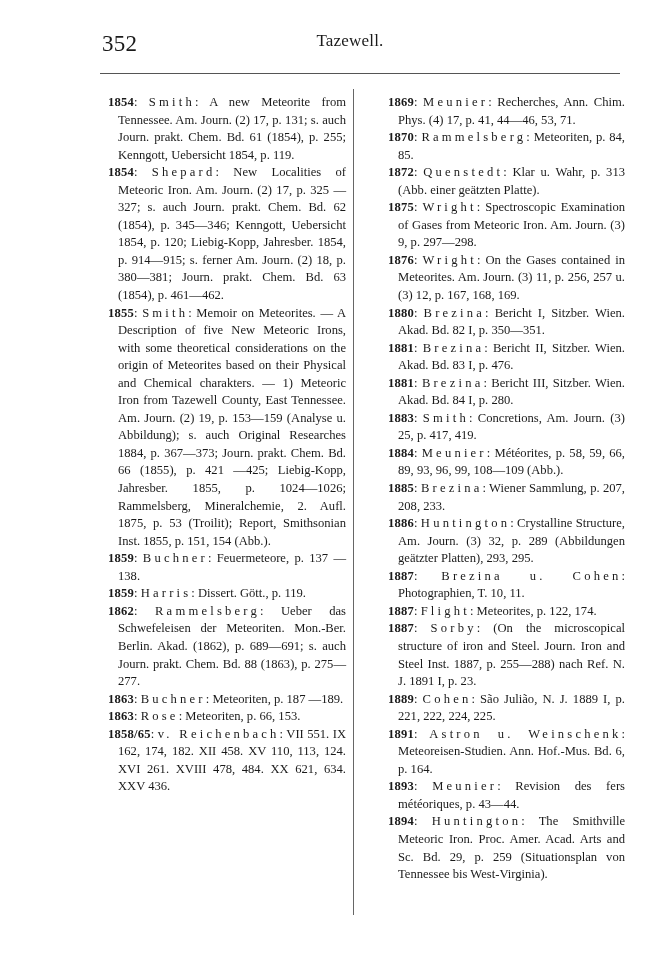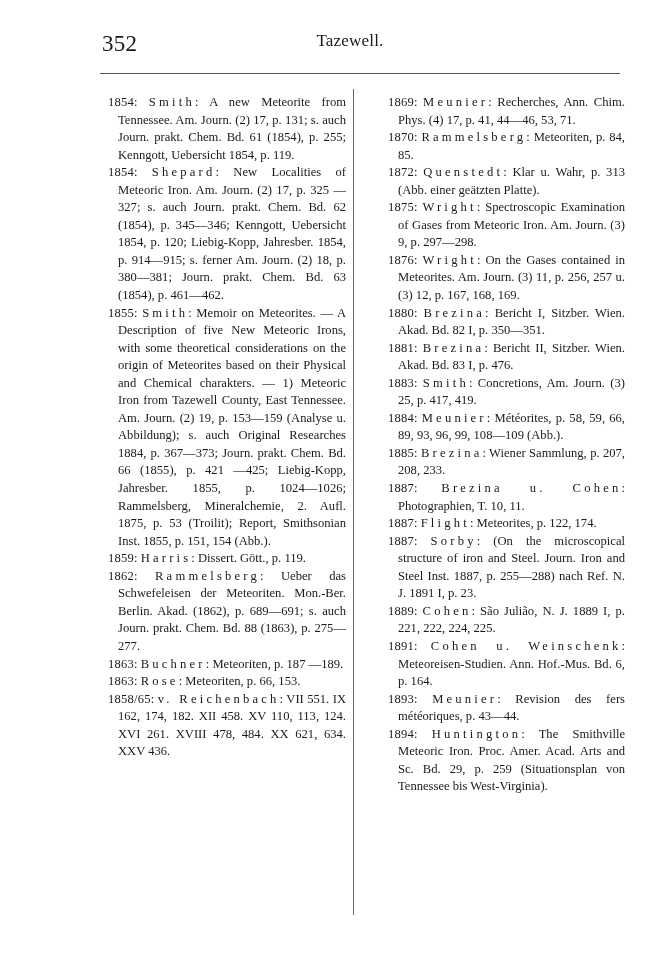--- a/index.html
+++ b/index.html
@@ -55,21 +55,21 @@
     }
     .col-left { left: 108px; width: 238px; }
     .col-right { left: 388px; width: 237px; }
     .entry {
       text-align: justify;
       padding-left: 10px;
       text-indent: -10px;
       margin: 0;
     }
     .year {
-      font-weight: normal;
+      font-weight: bold;
       letter-spacing: 0.2px;
       margin-top: 35px;
     }
     .author {
       letter-spacing: 3.2px;
     }
     .sep { }
   </style>
 </head>
 <body>
@@ -77,38 +77,41 @@
 <div>
   <div class="page-number">352</div>
   <div class="running-head">Tazewell.</div>
   <div class="head-rule"></div>
   <div class="col-divider"></div>
 
   <div class="column col-left">
       <p class="entry"><span class="year">1854</span><span class="sep">:</span> <span class="author">Smith</span><span class="sep">:</span> <span class="text">A new Meteorite from Tennessee. Am. Journ. (2) 17, p. 131; s. auch Journ. prakt. Chem. Bd. 61 (1854), p. 255; Kenngott, Uebersicht 1854, p. 119.</span></p>
       <p class="entry"><span class="year">1854</span><span class="sep">:</span> <span class="author">Shepard</span><span class="sep">:</span> <span class="text">New Localities of Meteoric Iron. Am. Journ. (2) 17, p. 325 —327; s. auch Journ. prakt. Chem. Bd. 62 (1854), p. 345—346; Kenngott, Uebersicht 1854, p. 120; Liebig-Kopp, Jahresber. 1854, p. 914—915; s. ferner Am. Journ. (2) 18, p. 380—381; Journ. prakt. Chem. Bd. 63 (1854), p. 461—462.</span></p>
       <p class="entry"><span class="year">1855</span><span class="sep">:</span> <span class="author">Smith</span><span class="sep">:</span> <span class="text">Memoir on Meteorites. — A Description of five New Meteoric Irons, with some theoretical considerations on the origin of Meteorites based on their Physical and Chemical charakters. — 1) Meteoric Iron from Tazewell County, East Tennessee. Am. Journ. (2) 19, p. 153—159 (Analyse u. Abbildung); s. auch Original Researches 1884, p. 367—373; Journ. prakt. Chem. Bd. 66 (1855), p. 421 —425; Liebig-Kopp, Jahresber. 1855, p. 1024—1026; Rammelsberg, Mineralchemie, 2. Aufl. 1875, p. 53 (Troilit); Report, Smithsonian Inst. 1855, p. 151, 154 (Abb.).</span></p>
+      <p class="entry"><span class="year">1859</span><span class="sep">:</span> <span class="author">Buchner</span><span class="sep">:</span> <span class="text">Feuermeteore, p. 137 —138.</span></p>
       <p class="entry"><span class="year">1859</span><span class="sep">:</span> <span class="author">Harris</span><span class="sep">:</span> <span class="text">Dissert. Gött., p. 119.</span></p>
       <p class="entry"><span class="year">1862</span><span class="sep">:</span> <span class="author">Rammelsberg</span><span class="sep">:</span> <span class="text">Ueber das Schwefeleisen der Meteoriten. Mon.-Ber. Berlin. Akad. (1862), p. 689—691; s. auch Journ. prakt. Chem. Bd. 88 (1863), p. 275—277.</span></p>
       <p class="entry"><span class="year">1863</span><span class="sep">:</span> <span class="author">Buchner</span><span class="sep">:</span> <span class="text">Meteoriten, p. 187 —189.</span></p>
       <p class="entry"><span class="year">1863</span><span class="sep">:</span> <span class="author">Rose</span><span class="sep">:</span> <span class="text">Meteoriten, p. 66, 153.</span></p>
       <p class="entry"><span class="year">1858/65</span><span class="sep">:</span> <span class="author">v. Reichenbach</span><span class="sep">:</span> <span class="text">VII 551. IX 162, 174, 182. XII 458. XV 110, 113, 124. XVI 261. XVIII 478, 484. XX 621, 634. XXV 436.</span></p>
     </div>
   <div class="column col-right">
       <p class="entry"><span class="year">1869</span><span class="sep">:</span> <span class="author">Meunier</span><span class="sep">:</span> <span class="text">Recherches, Ann. Chim. Phys. (4) 17, p. 41, 44—46, 53, 71.</span></p>
       <p class="entry"><span class="year">1870</span><span class="sep">:</span> <span class="author">Rammelsberg</span><span class="sep">:</span> <span class="text">Meteoriten, p. 84, 85.</span></p>
       <p class="entry"><span class="year">1872</span><span class="sep">:</span> <span class="author">Quenstedt</span><span class="sep">:</span> <span class="text">Klar u. Wahr, p. 313 (Abb. einer geätzten Platte).</span></p>
       <p class="entry"><span class="year">1875</span><span class="sep">:</span> <span class="author">Wright</span><span class="sep">:</span> <span class="text">Spectroscopic Examination of Gases from Meteoric Iron. Am. Journ. (3) 9, p. 297—298.</span></p>
       <p class="entry"><span class="year">1876</span><span class="sep">:</span> <span class="author">Wright</span><span class="sep">:</span> <span class="text">On the Gases contained in Meteorites. Am. Journ. (3) 11, p. 256, 257 u. (3) 12, p. 167, 168, 169.</span></p>
       <p class="entry"><span class="year">1880</span><span class="sep">:</span> <span class="author">Brezina</span><span class="sep">:</span> <span class="text">Bericht I, Sitzber. Wien. Akad. Bd. 82 I, p. 350—351.</span></p>
       <p class="entry"><span class="year">1881</span><span class="sep">:</span> <span class="author">Brezina</span><span class="sep">:</span> <span class="text">Bericht II, Sitzber. Wien. Akad. Bd. 83 I, p. 476.</span></p>
+      <p class="entry"><span class="year">1881</span><span class="sep">:</span> <span class="author">Brezina</span><span class="sep">:</span> <span class="text">Bericht III, Sitzber. Wien. Akad. Bd. 84 I, p. 280.</span></p>
       <p class="entry"><span class="year">1883</span><span class="sep">:</span> <span class="author">Smith</span><span class="sep">:</span> <span class="text">Concretions, Am. Journ. (3) 25, p. 417, 419.</span></p>
       <p class="entry"><span class="year">1884</span><span class="sep">:</span> <span class="author">Meunier</span><span class="sep">:</span> <span class="text">Météorites, p. 58, 59, 66, 89, 93, 96, 99, 108—109 (Abb.).</span></p>
       <p class="entry"><span class="year">1885</span><span class="sep">:</span> <span class="author">Brezina</span><span class="sep">:</span> <span class="text">Wiener Sammlung, p. 207, 208, 233.</span></p>
+      <p class="entry"><span class="year">1886</span><span class="sep">:</span> <span class="author">Huntington</span><span class="sep">:</span> <span class="text">Crystalline Structure, Am. Journ. (3) 32, p. 289 (Abbildungen geätzter Platten), 293, 295.</span></p>
       <p class="entry"><span class="year">1887</span><span class="sep">:</span> <span class="author">Brezina u. Cohen</span><span class="sep">:</span> <span class="text">Photographien, T. 10, 11.</span></p>
       <p class="entry"><span class="year">1887</span><span class="sep">:</span> <span class="author">Flight</span><span class="sep">:</span> <span class="text">Meteorites, p. 122, 174.</span></p>
       <p class="entry"><span class="year">1887</span><span class="sep">:</span> <span class="author">Sorby</span><span class="sep">:</span> <span class="text">(On the microscopical structure of iron and Steel. Journ. Iron and Steel Inst. 1887, p. 255—288) nach Ref. N. J. 1891 I, p. 23.</span></p>
       <p class="entry"><span class="year">1889</span><span class="sep">:</span> <span class="author">Cohen</span><span class="sep">:</span> <span class="text">São Julião, N. J. 1889 I, p. 221, 222, 224, 225.</span></p>
-      <p class="entry"><span class="year">1891</span><span class="sep">:</span> <span class="author">Cohen u. Weinschenk</span><span class="sep">:</span> <span class="text">Meteoreisen-Studien. Ann. Hof.-Mus. Bd. 6, p. 164.</span></p>
+      <p class="entry"><span class="year">1891</span><span class="sep">:</span> <span class="author">Astron u. Weinschenk</span><span class="sep">:</span> <span class="text">Meteoreisen-Studien. Ann. Hof.-Mus. Bd. 6, p. 164.</span></p>
       <p class="entry"><span class="year">1893</span><span class="sep">:</span> <span class="author">Meunier</span><span class="sep">:</span> <span class="text">Revision des fers météoriques, p. 43—44.</span></p>
       <p class="entry"><span class="year">1894</span><span class="sep">:</span> <span class="author">Huntington</span><span class="sep">:</span> <span class="text">The Smithville Meteoric Iron. Proc. Amer. Acad. Arts and Sc. Bd. 29, p. 259 (Situationsplan von Tennessee bis West-Virginia).</span></p>
     </div>
 </div>
 
 </body></html>

